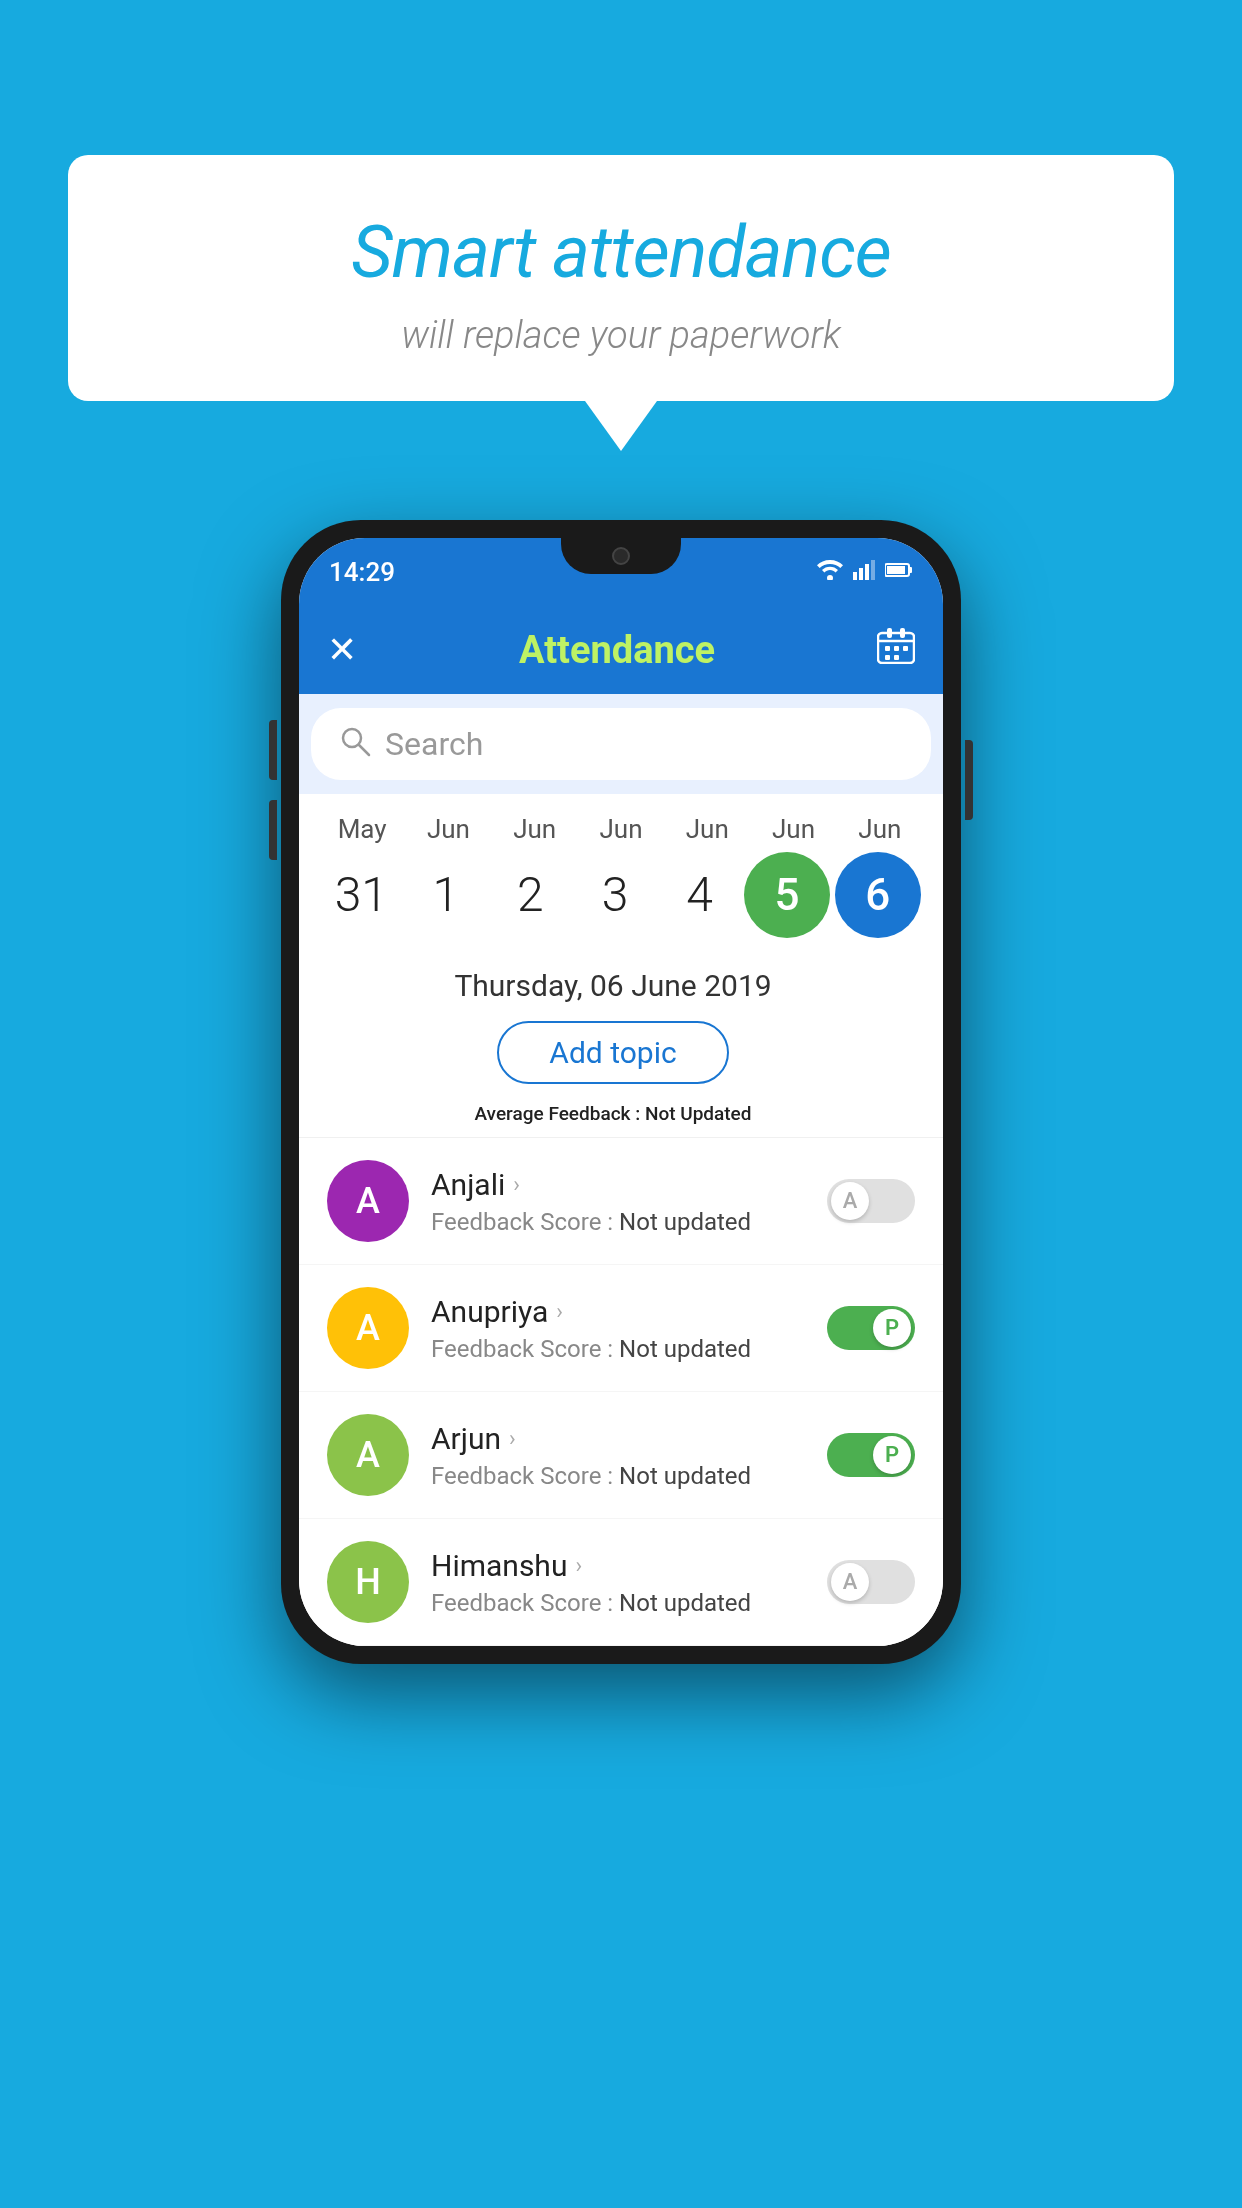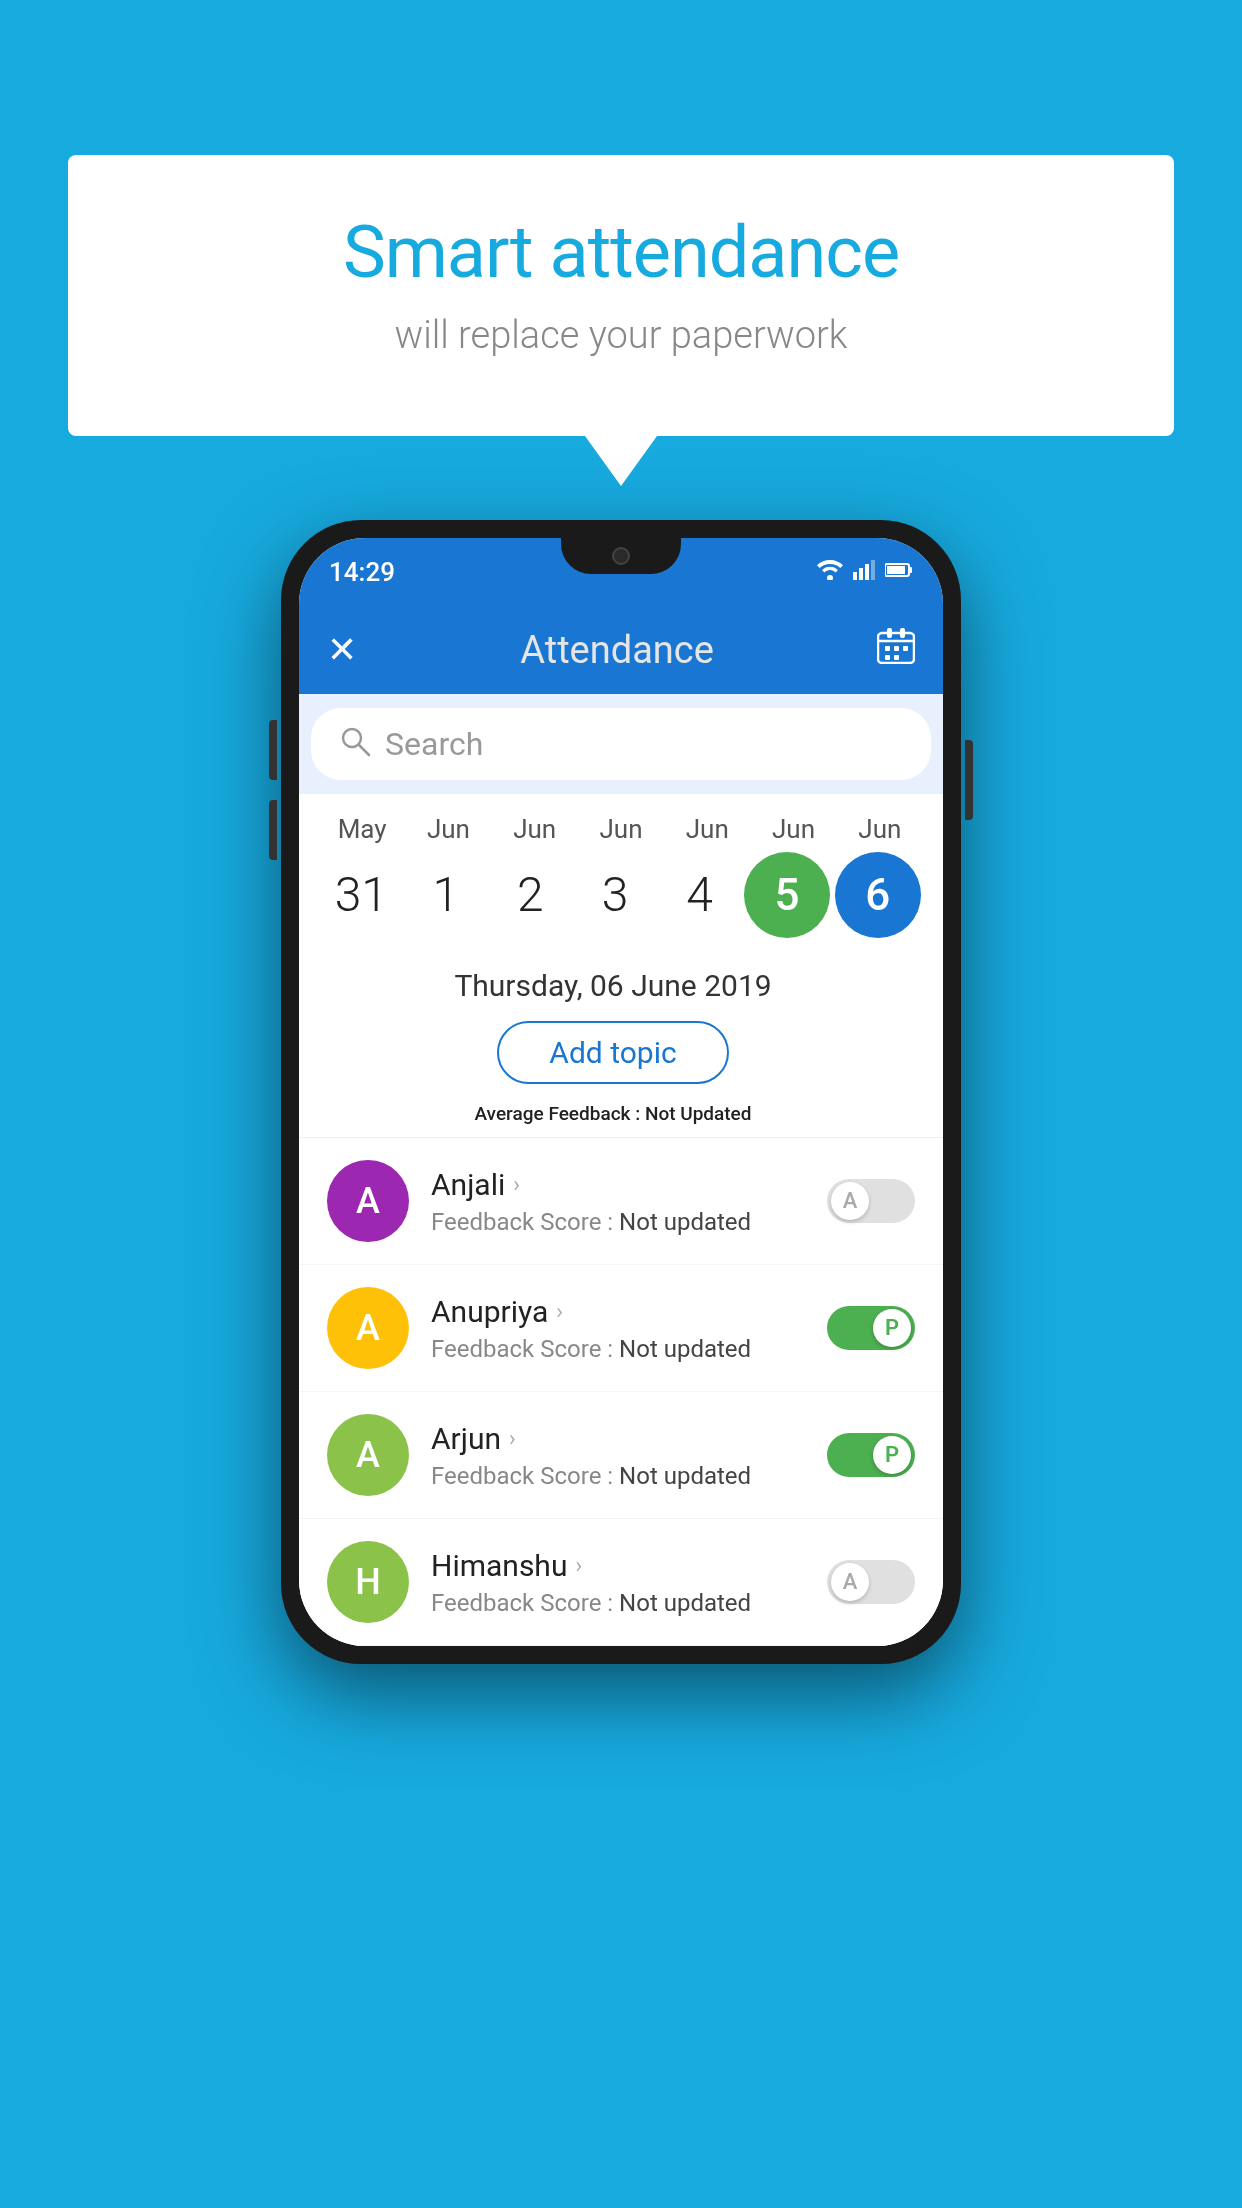--- a/index.html
+++ b/index.html
@@ -17,25 +17,26 @@
       position: absolute;
       top: 155px;
       left: 68px;
       right: 68px;
       display: flex;
       flex-direction: column;
       align-items: center;
     }
     .speech-bubble {
       background: white;
-      border-radius: 8px;
-      padding: 55px 60px 79px 60px;
+      border-radius: 20px;
+      padding: 55px 60px 44px 60px;
       text-align: center;
       width: 100%;
       position: relative;
+      font-style: italic;
     }
     .speech-bubble-title {
       font-size: 72px;
       color: #17AADF;
       font-weight: 400;
       letter-spacing: -1px;
       margin-bottom: 18px;
     }
     .speech-bubble-subtitle {
       font-size: 38px;
@@ -150,23 +151,23 @@
       align-items: center;
       justify-content: space-between;
       padding: 0 28px;
     }
     .header-close {
       color: white;
       font-size: 36px;
       font-weight: 300;
     }
     .header-title {
-      color: #e5e5e5;
+      color: #bef264;
       font-size: 38px;
-      font-weight: 400;
+      font-weight: 700;
     }
     .header-calendar {
       color: white;
       font-size: 32px;
     }
 
     
     .search-container {
       background: #e8f0fe;
       padding: 14px 12px;

